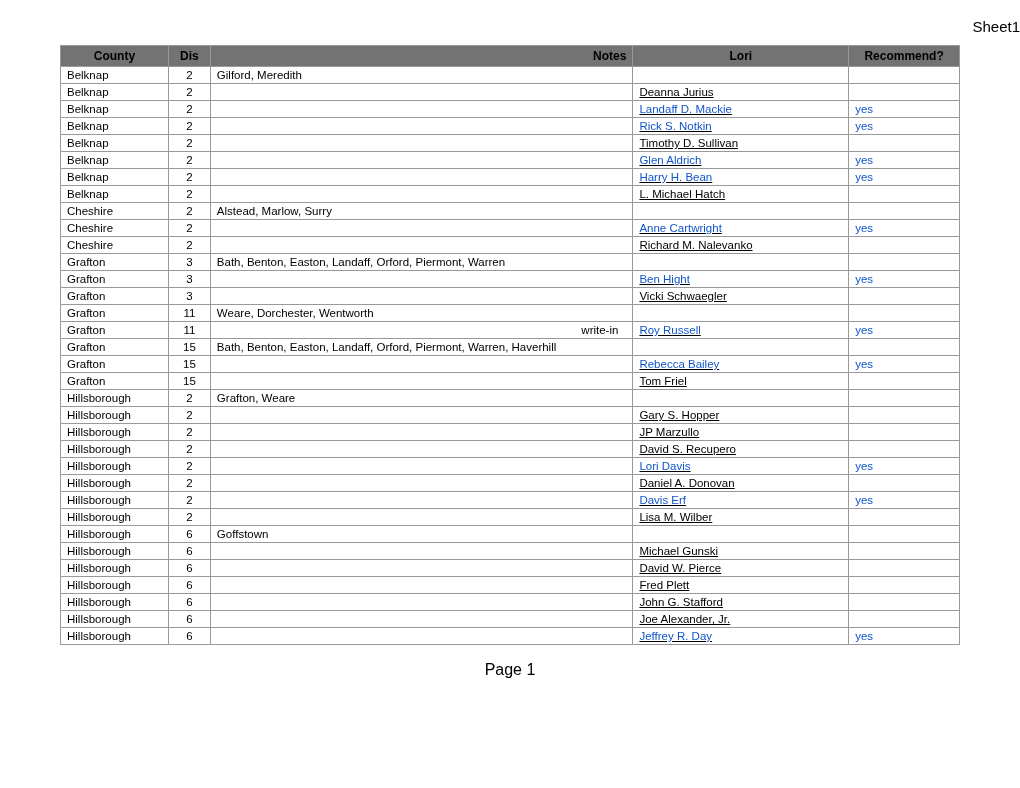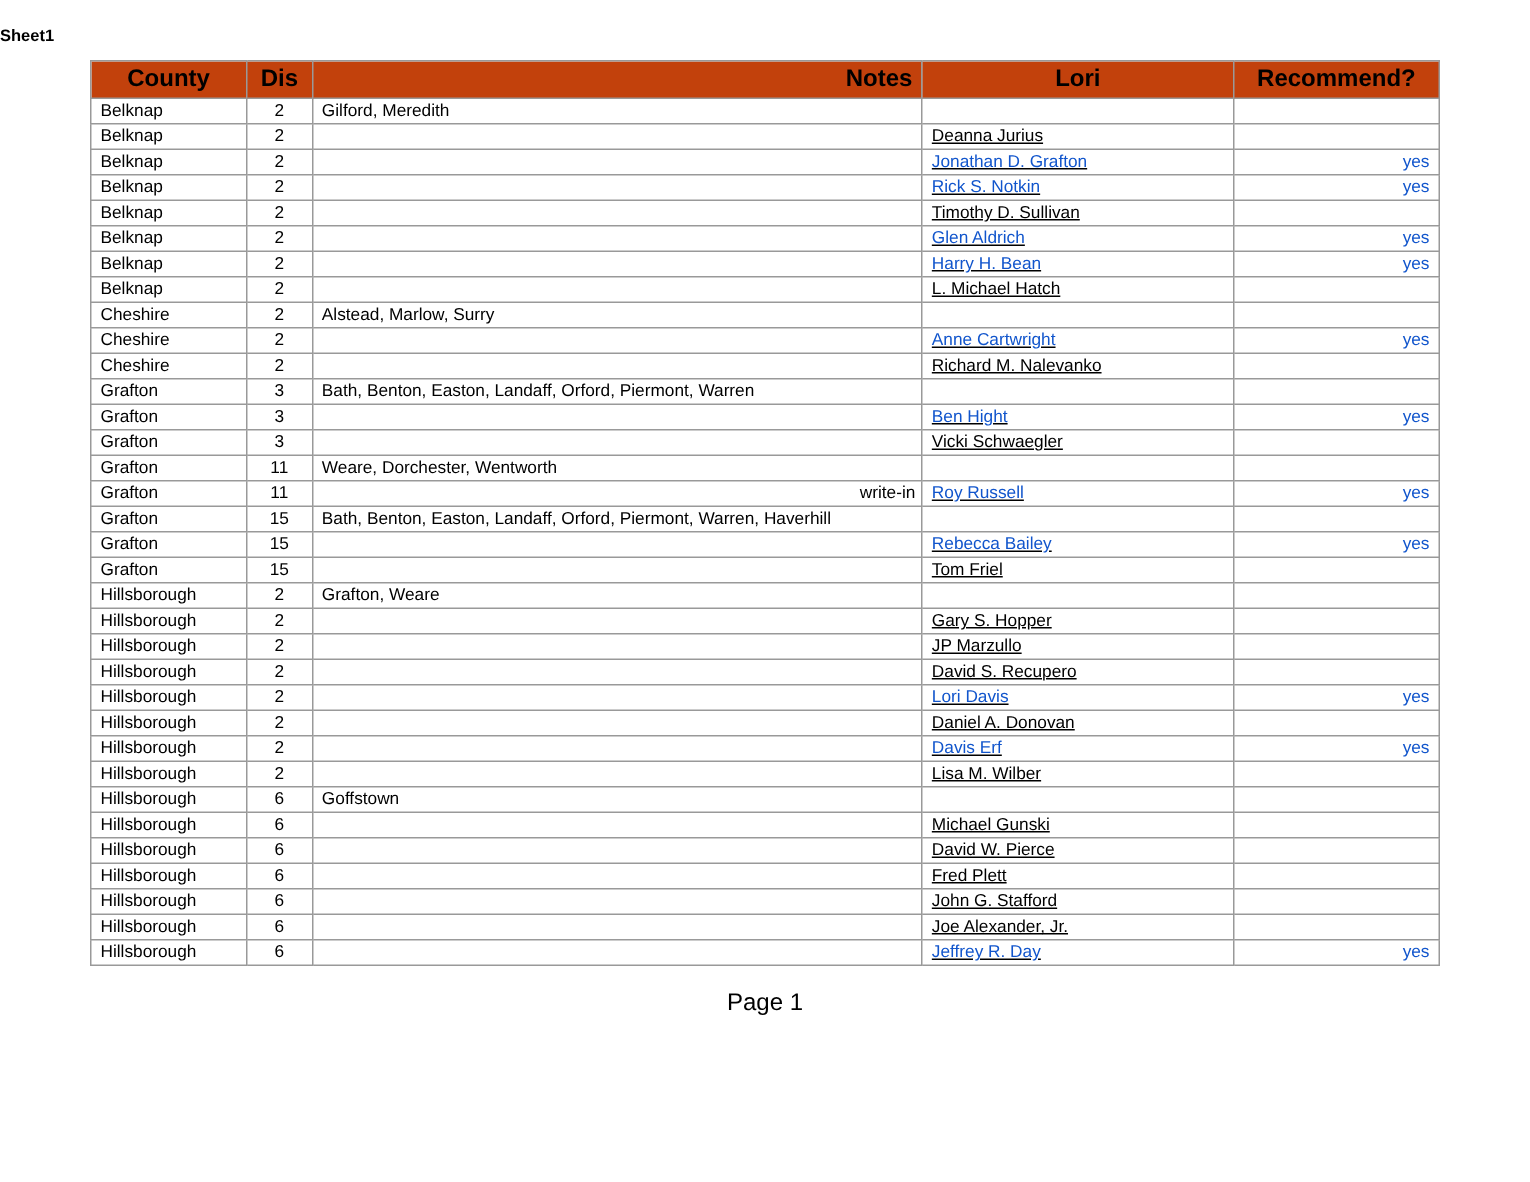--- a/index.html
+++ b/index.html
@@ -5,54 +5,54 @@
     * { margin: 0; padding: 0; box-sizing: border-box; }
     body {
       background: #fff;
       font-family: Arial, sans-serif;
       font-size: 12px;
       color: #000;
       width: 1020px;
       min-height: 788px;
     }
     .page-title {
-      text-align: left;
+      text-align: right;
       padding: 18px 0 10px 0;
-      font-size: 11px;
-      font-weight: bold;
+      font-size: 15px;
+      font-weight: normal;
     }
     .table-container {
       padding: 0 60px;
     }
     table {
       border-collapse: collapse;
       width: 100%;
     }
     th {
       border: 1px solid #999;
       padding: 3px 6px;
-      background: #c2410c;
+      background: #737373;
       font-weight: bold;
-      font-size: 16px;
+      font-size: 12px;
       text-align: center;
     }
     th.notes-col {
       text-align: right;
     }
     td {
       border: 1px solid #999;
       padding: 2px 6px;
       font-size: 11.5px;
       white-space: nowrap;
     }
     td.county { width: 90px; }
     td.dis { width: 35px; text-align: center; }
     td.notes { width: 320px; }
     td.name { width: 180px; text-decoration: underline; }
-    td.recommend { width: 80px; text-align: right; }
+    td.recommend { width: 80px; text-align: left; }
     .blue-link { color: #1155CC; }
     .yes-text { color: #1155CC; font-style: normal; }
     .page-footer {
       text-align: center;
       padding: 16px 0;
       font-size: 16px;
     }
   </style>
 </head>
 <body>
@@ -82,21 +82,21 @@
           <td class="county">Belknap</td>
           <td class="dis">2</td>
           <td class="notes"></td>
           <td class="name">Deanna Jurius</td>
           <td class="recommend"></td>
         </tr>
         <tr>
           <td class="county">Belknap</td>
           <td class="dis">2</td>
           <td class="notes"></td>
-          <td class="name"><span class="blue-link">Jonathan D. Grafton</span></td>
+          <td class="name"><span class="blue-link">Landaff D. Mackie</span></td>
           <td class="recommend"><span class="yes-text blue-link">yes</span></td>
         </tr>
         <tr>
           <td class="county">Belknap</td>
           <td class="dis">2</td>
           <td class="notes"></td>
           <td class="name"><span class="blue-link">Rick S. Notkin</span></td>
           <td class="recommend"><span class="yes-text blue-link">yes</span></td>
         </tr>
         <tr>
@@ -172,21 +172,21 @@
         <tr>
           <td class="county">Grafton</td>
           <td class="dis">11</td>
           <td class="notes">Weare, Dorchester, Wentworth</td>
           <td class="name"></td>
           <td class="recommend"></td>
         </tr>
         <tr>
           <td class="county">Grafton</td>
           <td class="dis">11</td>
-          <td class="notes" style="text-align: right; padding-right: 4px;">write-in</td>
+          <td class="notes" style="text-align: right; padding-right: 14px;">write-in</td>
           <td class="name"><span class="blue-link">Roy Russell</span></td>
           <td class="recommend"><span class="yes-text blue-link">yes</span></td>
         </tr>
         <tr>
           <td class="county">Grafton</td>
           <td class="dis">15</td>
           <td class="notes">Bath, Benton, Easton, Landaff, Orford, Piermont, Warren, Haverhill</td>
           <td class="name"></td>
           <td class="recommend"></td>
         </tr>

